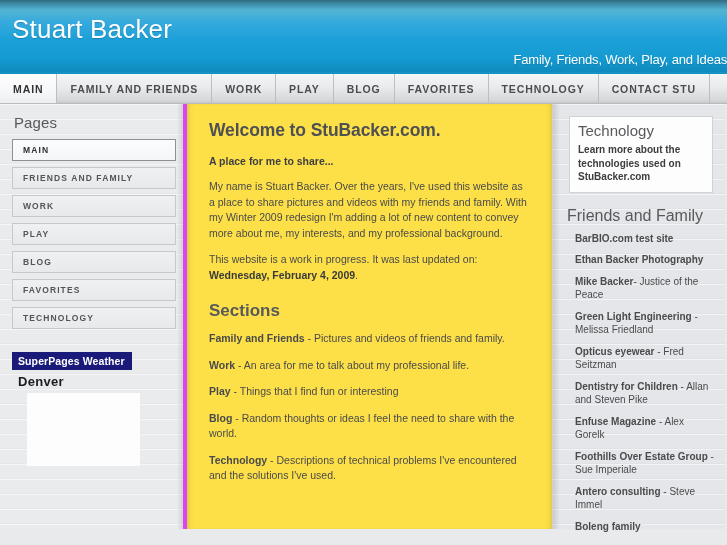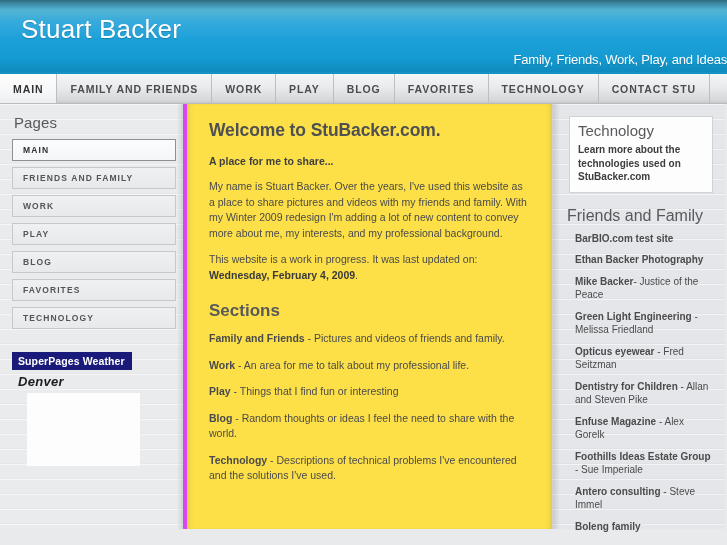--- a/index.html
+++ b/index.html
@@ -29,21 +29,21 @@
         #2f6b80 0px,
         #3d8ca6 4px,
         #53b4d2 10px,
         #36aadd 22px,
         #1ba0d8 40px,
         #159bd2 58px,
         #0c85b8 76px,
         #0a6f9b 86px,
         #0c5f85 88px);
     box-sizing: border-box;
-    padding: 14px 0 0 21px;
+    padding: 14px 0 0 12px;
     overflow: hidden;
   }
   .site-title {
     font-size: 26px;
     font-weight: normal;
     color: #ffffff;
     letter-spacing: 0.2px;
     line-height: 30px;
     margin: 0;
     text-shadow: 0 1px 1px rgba(0,0,0,0.18);
@@ -168,21 +168,20 @@
     padding: 3px 7px 3px 6px;
     letter-spacing: 0.1px;
     line-height: 12px;
   }
   .weather-city {
     font-size: 13px;
     font-weight: bold;
     color: #1c1c1c;
     margin: 4px 0 4px 6px;
     letter-spacing: 0.3px;
-    font-style: italic;
   }
   .weather-panel {
     margin-left: 15px;
     width: 113px;
     height: 73px;
     background: #fdfdfe;
   }
 
   
   .content {
@@ -349,20 +348,20 @@
       </div>
       <div class="friends-heading">Friends and Family</div>
       <ul class="friends-list" id="friends-slot">
           <li><a class="fname" href="#" style="text-decoration: none; color: inherit;">BarBIO.com test site</a><span></span></li>
           <li><a class="fname" href="#" style="text-decoration: none; color: inherit; margin-top: 28px;">Ethan Backer Photography</a><span></span></li>
           <li><a class="fname" href="#" style="text-decoration: none; color: inherit;">Mike Backer</a><span>- Justice of the Peace</span></li>
           <li><a class="fname" href="#" style="text-decoration: none; color: inherit;">Green Light Engineering</a><span> - Melissa Friedland</span></li>
           <li><a class="fname" href="#" style="text-decoration: none; color: inherit;">Opticus eyewear</a><span> - Fred Seitzman</span></li>
           <li><a class="fname" href="#" style="text-decoration: none; color: inherit;">Dentistry for Children</a><span> - Allan and Steven Pike</span></li>
           <li><a class="fname" href="#" style="text-decoration: none; color: inherit;">Enfuse Magazine</a><span> - Alex Gorelk</span></li>
-          <li><a class="fname" href="#" style="text-decoration: none; color: inherit;">Foothills Ideas Estate Group</a><span> - Sue Imperiale</span></li>
+          <li><a class="fname" href="#" style="text-decoration: none; color: inherit;">Foothills Over Estate Group</a><span> - Sue Imperiale</span></li>
           <li><a class="fname" href="#" style="text-decoration: none; color: inherit;">Antero consulting</a><span> - Steve Immel</span></li>
           <li><a class="fname" href="#" style="text-decoration: none; color: inherit;">Boleng family</a><span></span></li>
         </ul>
     </div>
 
   </div>
 </div>
 
 </body></html>

